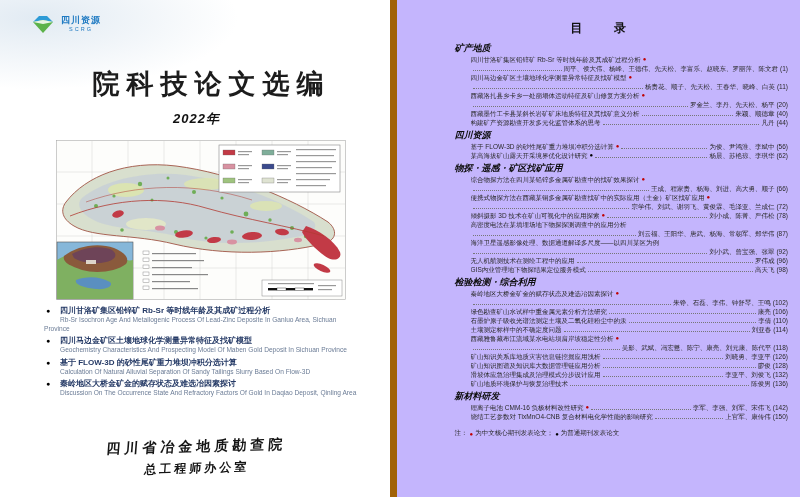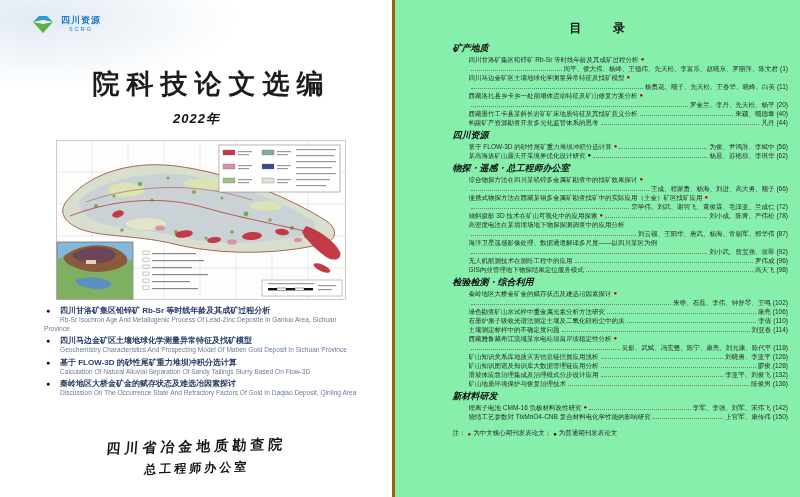--- a/index.html
+++ b/index.html
@@ -35,21 +35,21 @@
   .bullet .b-dot{position:absolute;left:2px;top:1px;font-size:7px;color:#000;}
   .bullet .b-cn{font-size:8px;font-weight:bold;color:#253a66;line-height:10px;}
   .bullet .b-en{font-size:6.6px;color:#6b7c96;line-height:8.5px;margin-left:-16px;text-indent:16px;}
   .cover-footer{
     position:absolute;left:0;top:438px;width:393px;text-align:center;color:#151515;
     font-family:"DejaVu Serif","Liberation Serif",serif;transform:rotate(-1.5deg);
   }
   .cf1{font-size:14px;font-weight:bold;letter-spacing:4px;transform:skewX(-6deg);}
   .cf2{font-size:12px;font-weight:bold;letter-spacing:3px;margin-top:4px;transform:skewX(-6deg);}
   
-  .page-right{width:407px;height:497px;position:relative;background:#86efac;border-left:3px solid #a16207;}
+  .page-right{width:407px;height:497px;position:relative;background:#c4b5fd;border-left:7px solid #a16207;}
   .toc-title{
     text-align:center;margin-top:20px;font-size:12px;font-weight:bold;color:#111;
     letter-spacing:14px;text-indent:14px;
   }
   .toc-body{margin-top:6px;}
   .sec-header{font-size:9px;font-weight:bold;color:#0d0d0d;margin:3px 12px 1px 58px;line-height:11px;font-style:italic;}
   .entry{margin:0 12px 0 74px;font-size:6.5px;line-height:9px;color:#2a2a2a;}
   .eline{display:flex;align-items:flex-end;white-space:nowrap;overflow:hidden;}
   .eline .ttl{overflow:hidden;text-overflow:clip;}
   .mark{font-size:6px;margin-left:2px;line-height:9px;}
@@ -324,21 +324,21 @@
         </div>
         <div class="entry">
           <div class="eline">
             <span class="ttl">某高海拔矿山露天开采境界优化设计研究</span>
             <span class="mark black">●</span>
             <div class="leader"></div>
             <span class="authors">杨晨、苏艳琼、李琪华</span>
             <span class="pageno">(62)</span>
           </div>
         </div>
-        <div class="sec-header">物探・遥感・总工程师办公室</div>
+        <div class="sec-header">物探・遥感・矿区找矿应用</div>
         <div class="entry">
           <div class="eline">
             <span class="ttl">综合物探方法在四川某铅锌多金属矿勘查中的找矿效果探讨</span>
             <span class="mark red">●</span>
           </div>
           <div class="eline">
             <div class="leader"></div>
             <span class="authors">王成、程家贵、杨海、刘进、高大勇、顺子</span>
             <span class="pageno">(66)</span>
           </div>

